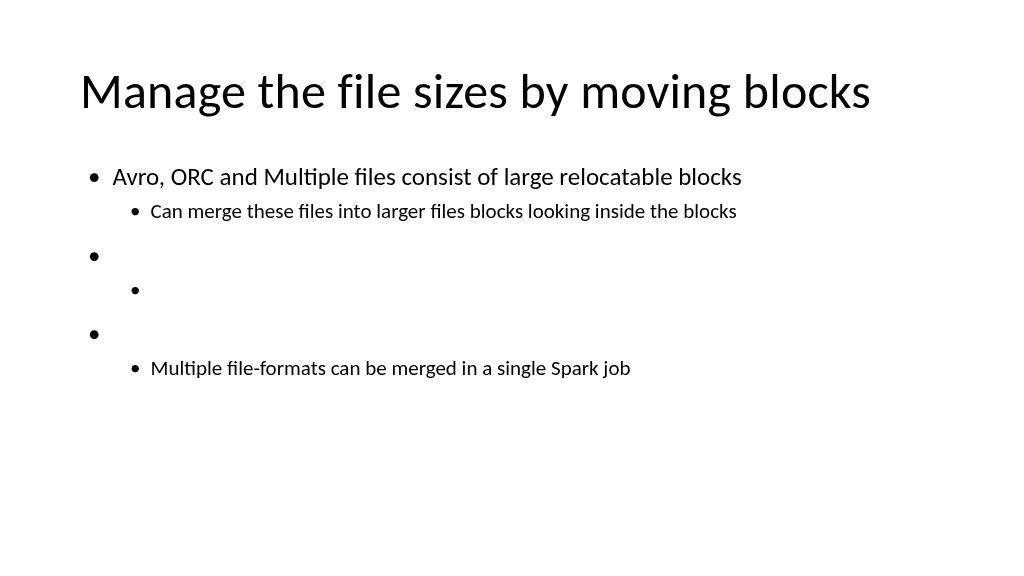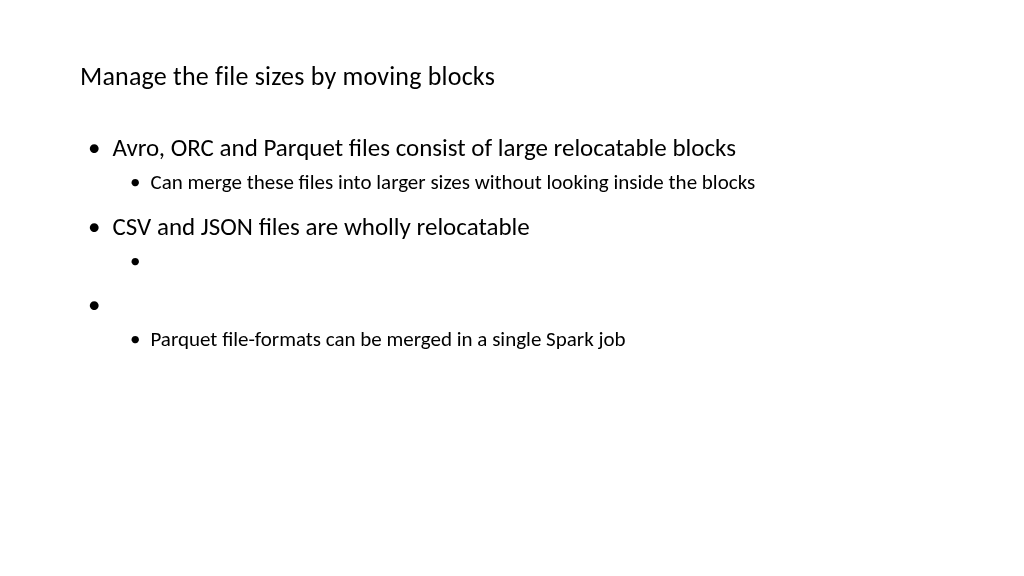--- a/index.html
+++ b/index.html
@@ -5,21 +5,21 @@
     * { margin: 0; padding: 0; box-sizing: border-box; }
     body {
       width: 1024px;
       height: 576px;
       background: #ffffff;
       font-family: "Segoe UI", "Calibri", Arial, sans-serif;
       color: #000000;
       padding: 60px 80px 0 80px;
     }
     .title {
-      font-size: 26px;
+      font-size: 50px;
       font-weight: 400;
       margin-bottom: 40px;
       letter-spacing: 0.2px;
     }
     .content {
       padding-left: 8px;
     }
     .bullet-l1 {
       font-size: 25px;
       line-height: 1.25;
@@ -46,41 +46,40 @@
 </head>
 <body>
 
 <div class="title">Manage the file sizes by moving blocks</div>
 
 <div class="content">
 
   <div class="group">
     <div class="bullet-l1">
       <span class="dot">•</span>
-      <span>Avro, ORC and Parquet files consist of large relocatable blocks</span>
+      <span>Avro, ORC and Multiple files consist of large relocatable blocks</span>
     </div>
     <div class="bullet-l2">
       <span class="dot">•</span>
-      <span>Can merge these files into larger sizes without looking inside the blocks</span>
+      <span>Can merge these files into larger files blocks looking inside the blocks</span>
     </div>
   </div>
 
   <div class="group">
     <div class="bullet-l1">
       <span class="dot">•</span>
-      <span>CSV and JSON files are wholly relocatable</span>
     </div>
     <div class="bullet-l2">
       <span class="dot">•</span>
     </div>
   </div>
 
   <div class="group">
     <div class="bullet-l1">
       <span class="dot">•</span>
     </div>
     <div class="bullet-l2">
       <span class="dot">•</span>
-      <span>Parquet file-formats can be merged in a single Spark job</span>
+      <span>Multiple file-formats can be merged in a single Spark job</span>
     </div>
   </div>
 
 </div>
 
 </body></html>

